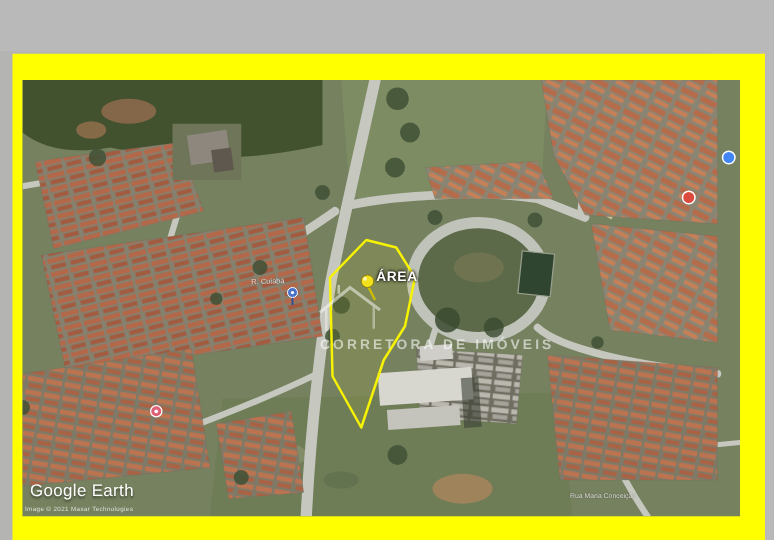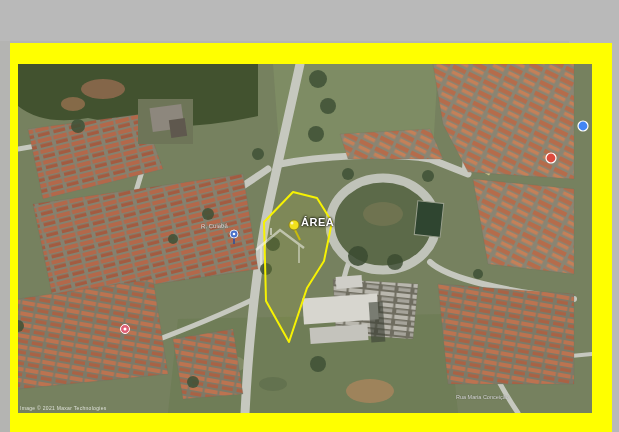--- a/index.html
+++ b/index.html
@@ -161,17 +161,19 @@
       </g>
       <g>
         <circle cx="565" cy="62" r="5" fill="#4285f4" stroke="#ffffff" stroke-width="1.2"></circle>
       </g>
       <g>
         <circle cx="533" cy="94" r="5" fill="#dd4b3e" stroke="#ffffff" stroke-width="1.2"></circle>
       </g>
     </svg>
 
     <div class="ovl area-label">ÁREA</div>
+    <div class="ovl wm2">CORRETORA DE IMÓVEIS</div>
     <div class="ovl sl1">R. Cuiabá</div>
     <div class="ovl sl2">Rua Maria Conceição</div>
+    <div class="ovl ge-logo">Google Earth</div>
     <div class="ovl attr">Image © 2021 Maxar Technologies</div>
   </div>
 </div>
 
 </body></html>

